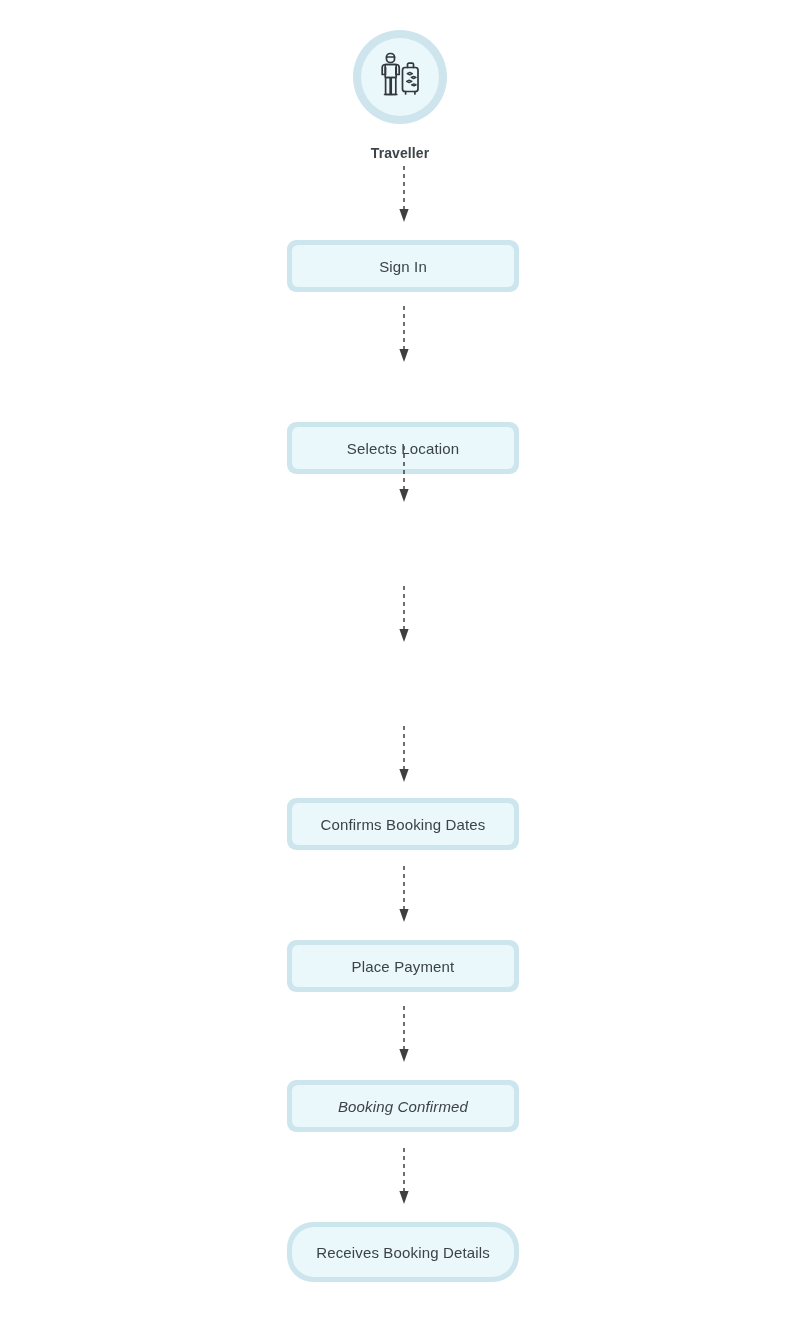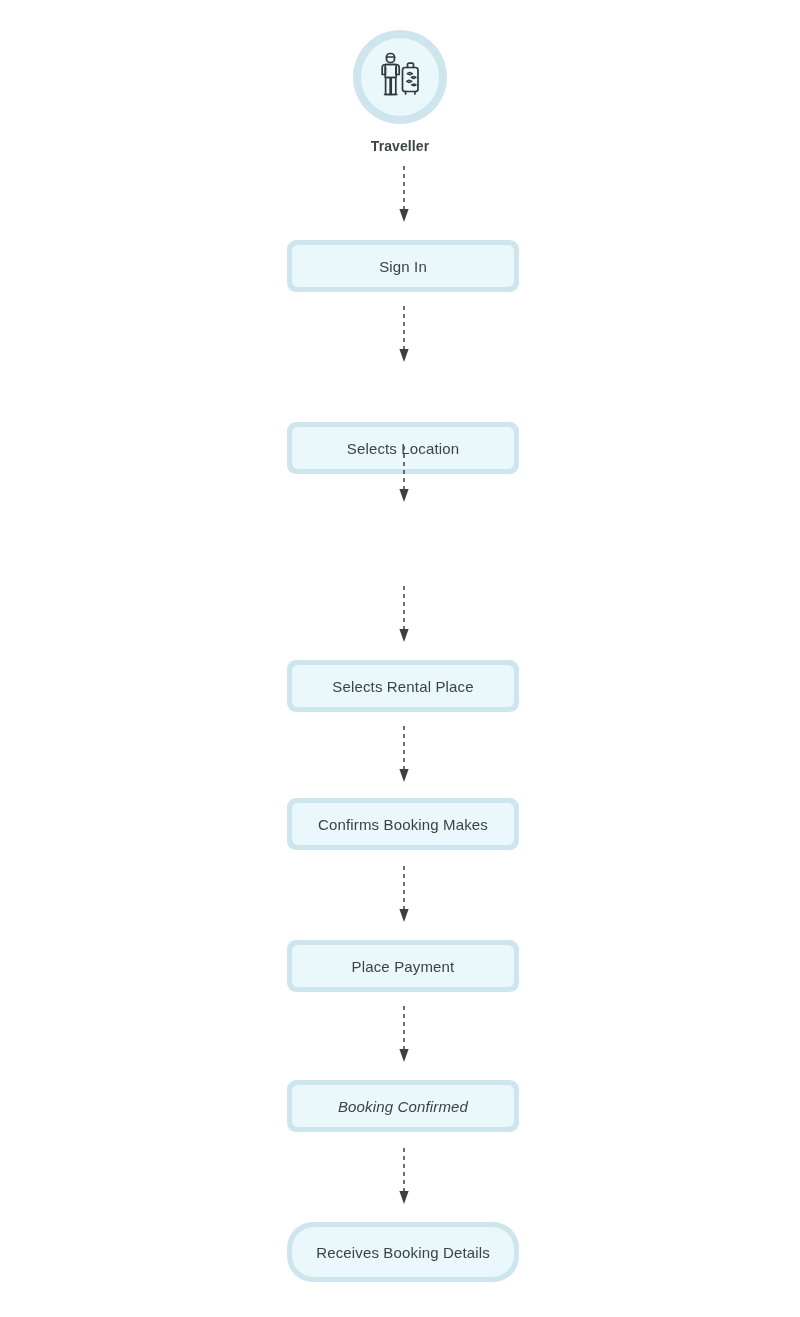--- a/index.html
+++ b/index.html
@@ -23,20 +23,21 @@
 
   
   .actor {
     position: absolute;
     left: 0;
     width: 800px;
     top: 30px;
     display: flex;
     flex-direction: column;
     align-items: center;
+    gap: 7px;
   }
   .actor-circle-outer {
     width: 94px;
     height: 94px;
     border-radius: 50%;
     background: #cee5ed;
     display: flex;
     align-items: center;
     justify-content: center;
     box-sizing: border-box;
@@ -184,36 +185,31 @@
   </div>
 
 
   <div class="connector" style="top:586px;">
     <svg width="16" height="58" viewBox="0 0 16 58">
       <line x1="8" y1="0" x2="8" y2="44" stroke="#4a4a4a" stroke-width="1.6" stroke-dasharray="4 4"></line>
       <path d="M8 56 L3.4 43 H12.6 Z" fill="#3f3f3f"></path>
     </svg>
   </div>
 
-  <div class="node" style="top:660px;">
-    <div class="node-inner">
-      <span class="node-label">Selects Rental Place</span>
-    </div>
-  </div>
 
   <div class="connector" style="top:726px;">
     <svg width="16" height="58" viewBox="0 0 16 58">
       <line x1="8" y1="0" x2="8" y2="44" stroke="#4a4a4a" stroke-width="1.6" stroke-dasharray="4 4"></line>
       <path d="M8 56 L3.4 43 H12.6 Z" fill="#3f3f3f"></path>
     </svg>
   </div>
 
   <div class="node" style="top:798px;">
     <div class="node-inner">
-      <span class="node-label">Confirms Booking Makes</span>
+      <span class="node-label">Confirms Booking Dates</span>
     </div>
   </div>
 
   <div class="connector" style="top:866px;">
     <svg width="16" height="58" viewBox="0 0 16 58">
       <line x1="8" y1="0" x2="8" y2="44" stroke="#4a4a4a" stroke-width="1.6" stroke-dasharray="4 4"></line>
       <path d="M8 56 L3.4 43 H12.6 Z" fill="#3f3f3f"></path>
     </svg>
   </div>
 

